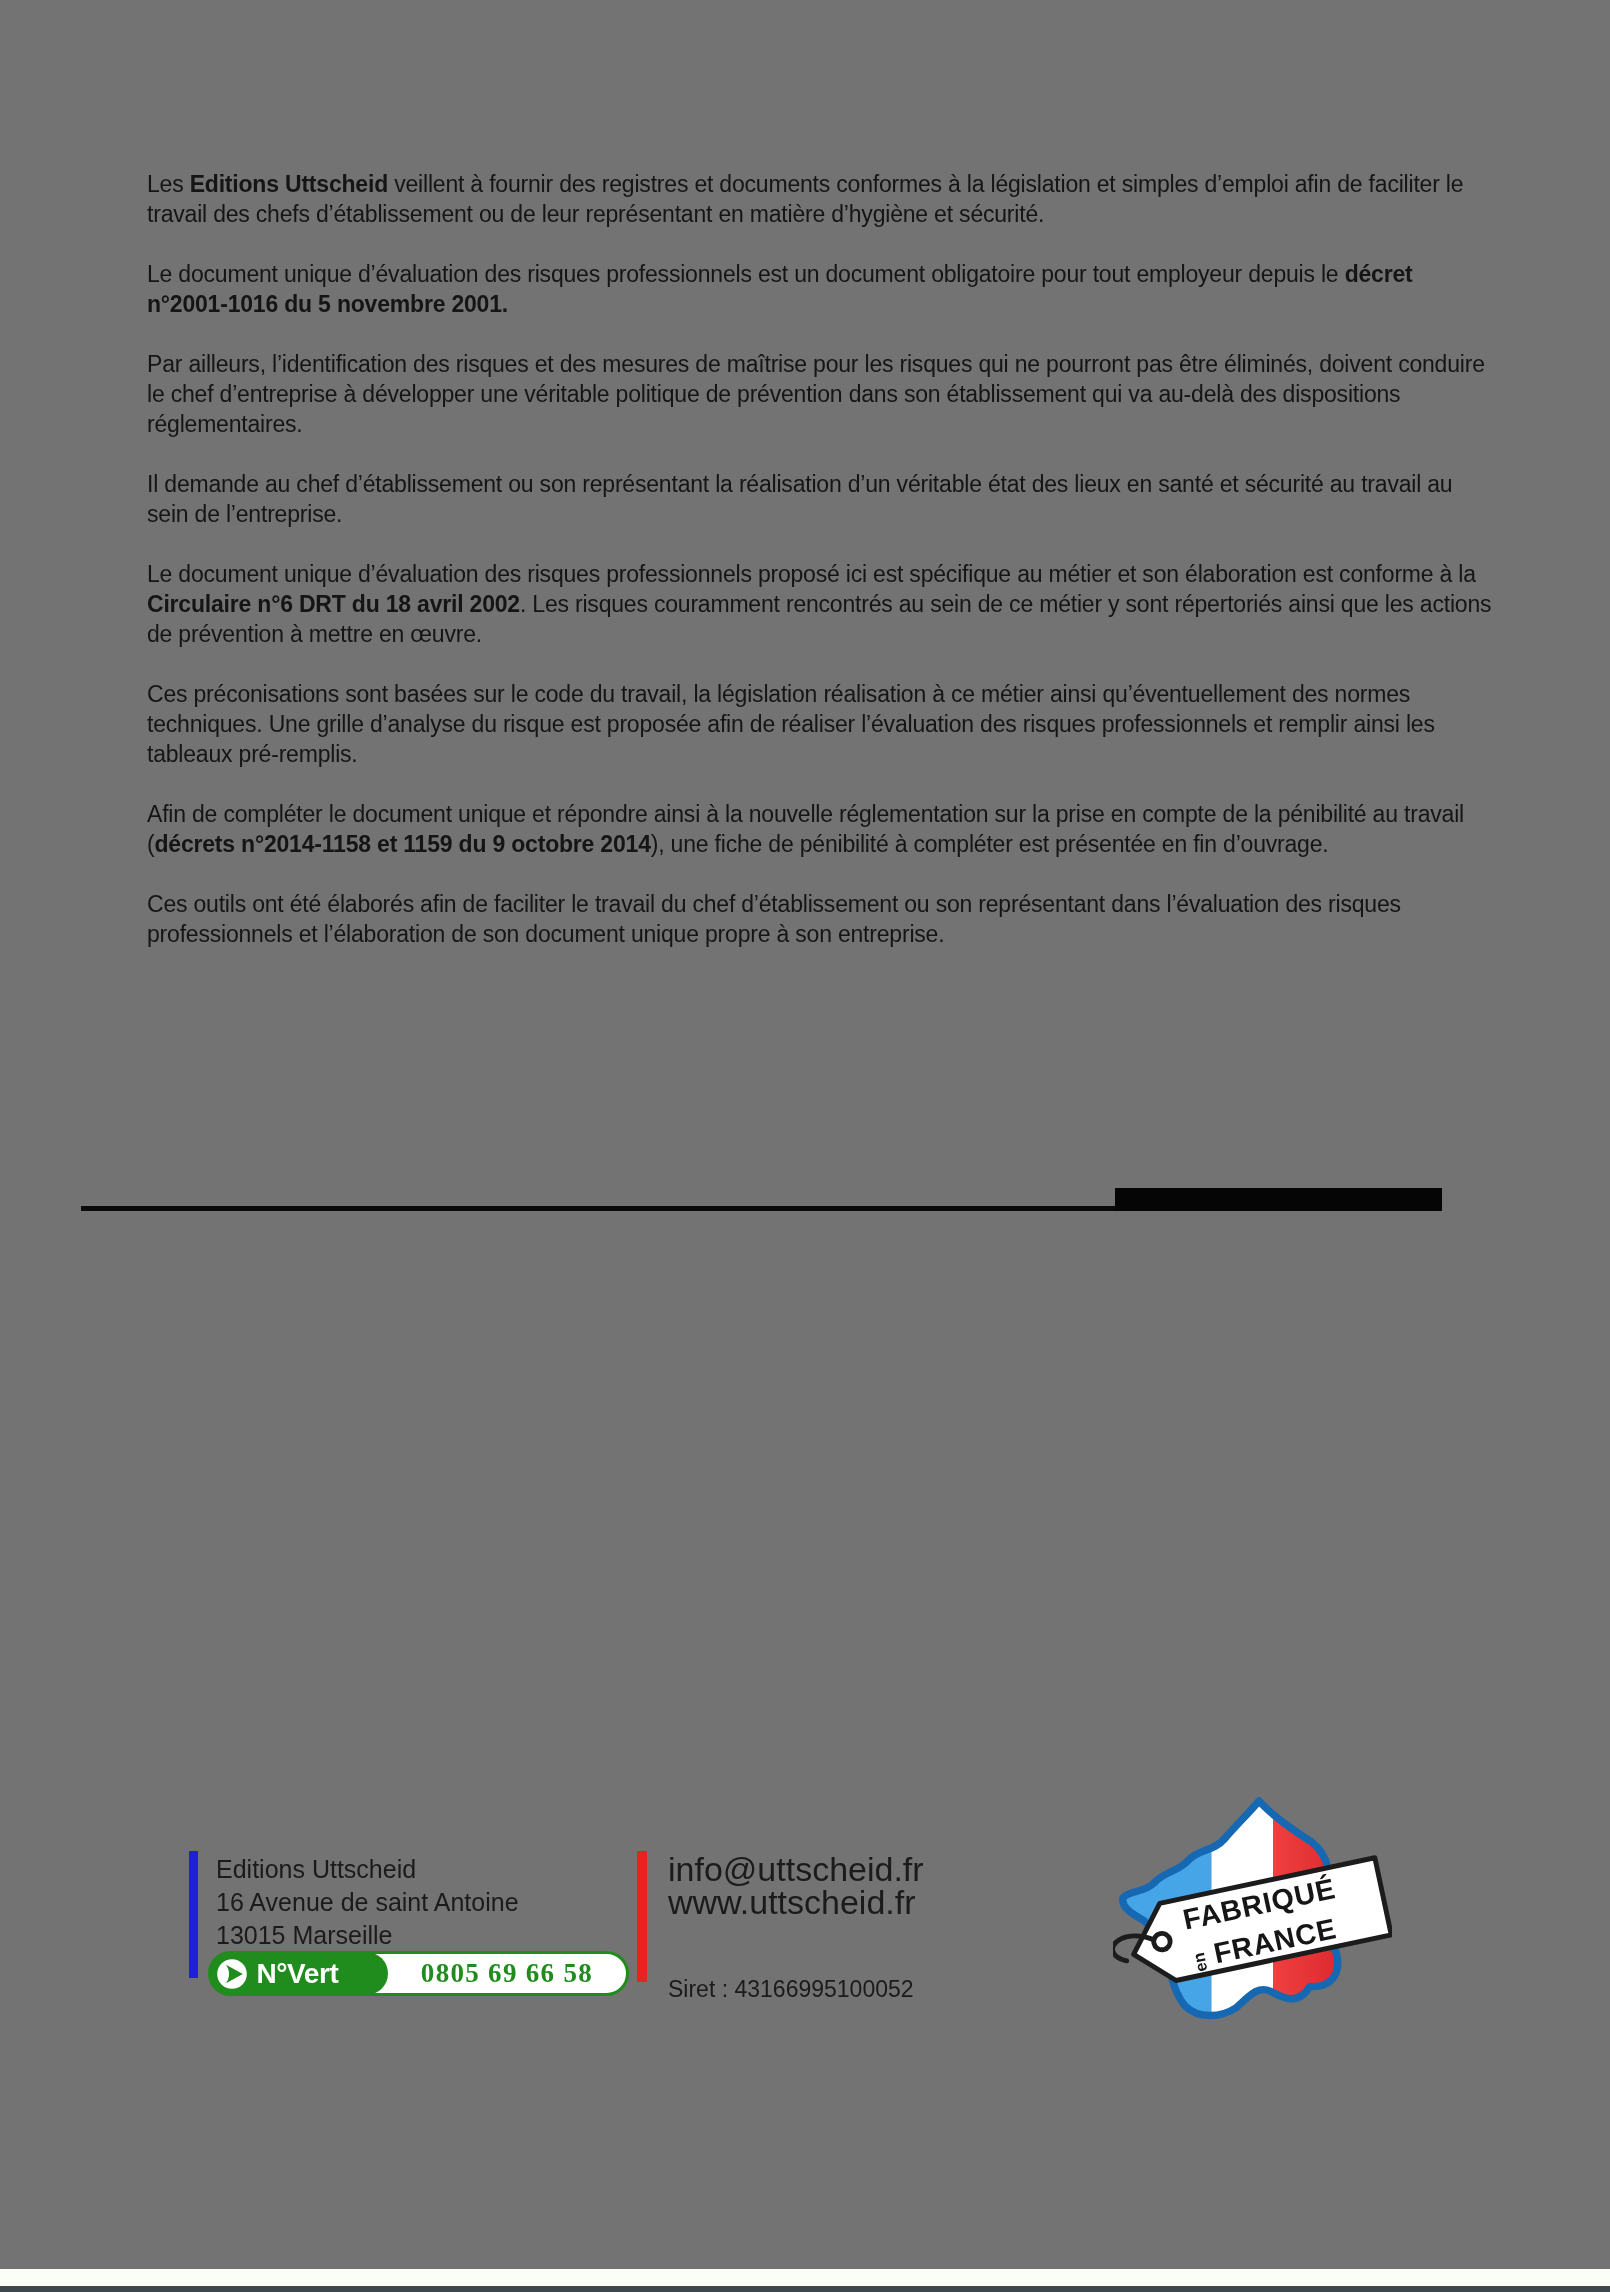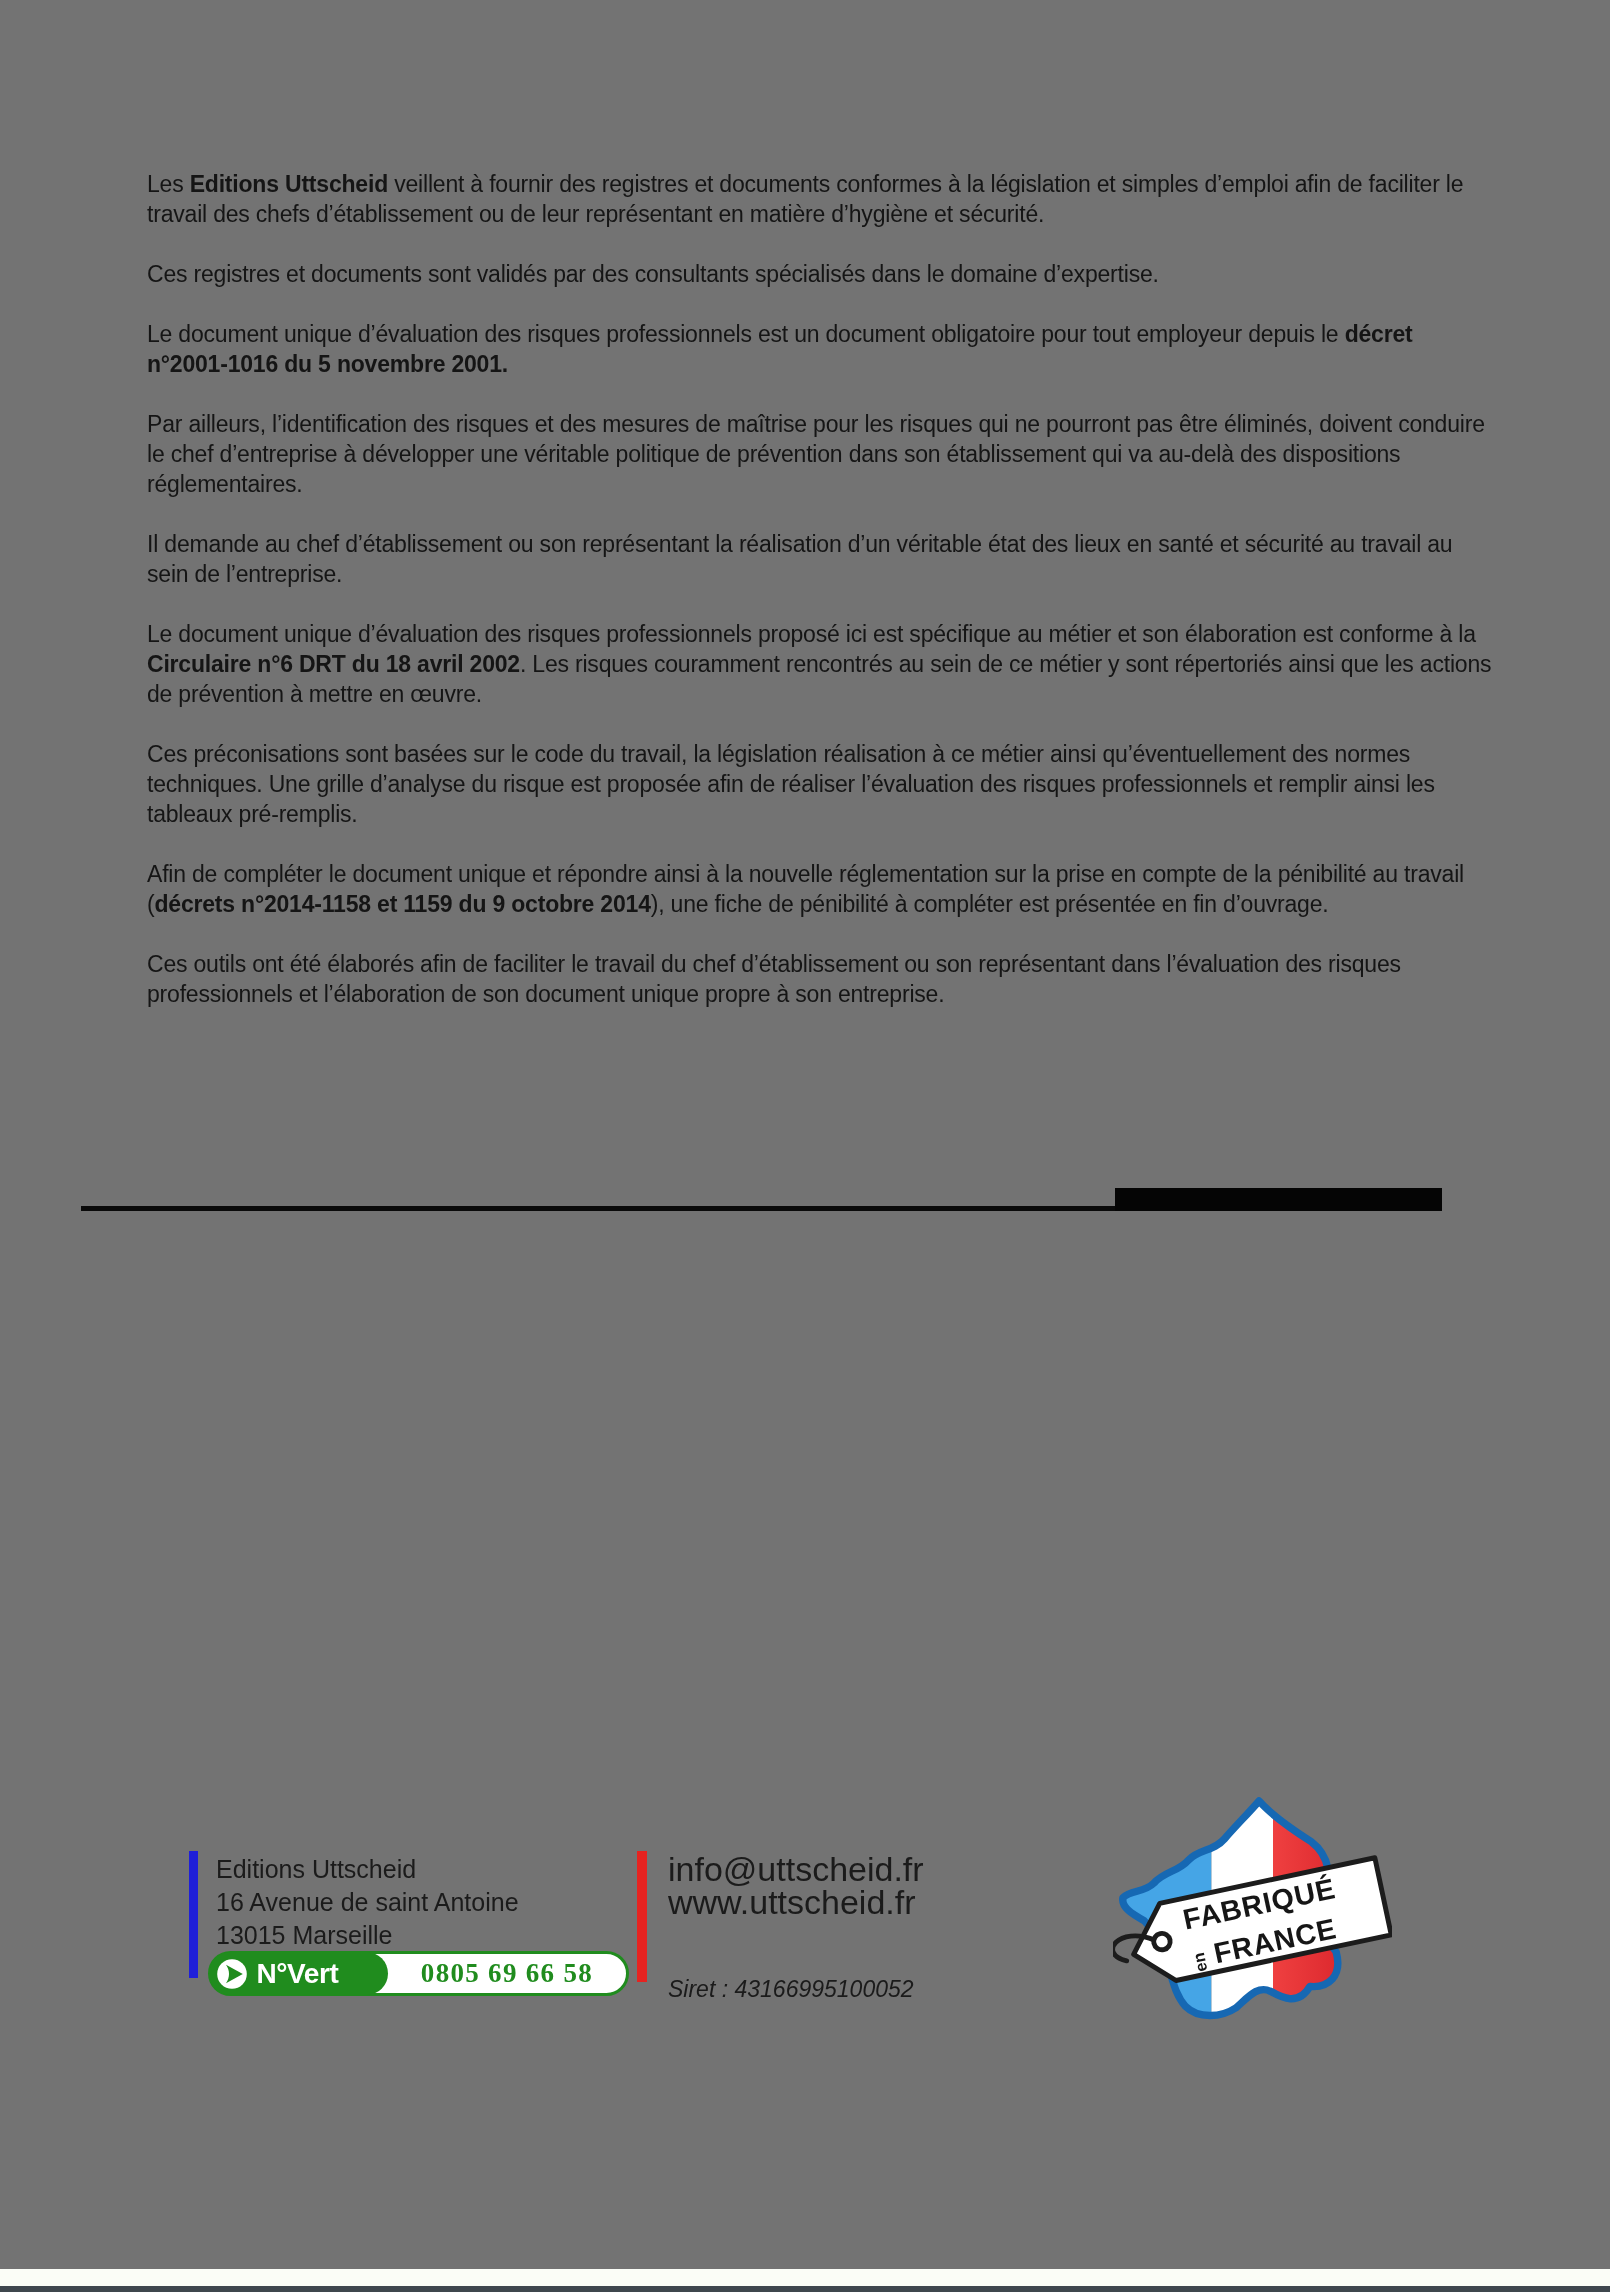--- a/index.html
+++ b/index.html
@@ -16,21 +16,21 @@
   .content b{font-weight:bold;}
   
   .rule-thin{position:absolute;left:81px;top:1206px;width:1034px;height:4.5px;background:#0a0a0a;}
   .rule-thick{position:absolute;left:1115px;top:1188px;width:327px;height:23px;background:#050505;}
   
   .vbar{position:absolute;}
   .vbar-blue{left:189px;top:1851px;width:9px;height:127px;background:#1f1fd9;}
   .vbar-red{left:637px;top:1851px;width:9.9px;height:131px;background:#e62320;}
   .company{position:absolute;left:216px;top:1853px;font-size:25px;line-height:33px;color:#1b1b1b;}
   .contact{position:absolute;left:668px;top:1853px;font-size:34px;line-height:33px;color:#1b1b1b;}
-  .siret{position:absolute;left:668px;top:1976px;font-size:23px;color:#1b1b1b;font-style:italic;}
+  .siret{position:absolute;left:668px;top:1976px;font-size:23px;color:#1b1b1b;}
   
   .nvert{
     position:absolute;left:208px;top:1951px;width:421px;height:45px;
     background:#ffffff;border:3.6px solid #208c1e;border-radius:25px;box-sizing:border-box;text-align:center;
   }
   .nvert-left{
     position:absolute;left:-1.8px;top:-1.8px;bottom:-1.8px;width:179px;
     background:#208c1e;border-radius:25px;
     display:flex;align-items:center;padding-left:7.2px;gap:8px;box-sizing:border-box;
   }
@@ -50,21 +50,20 @@
   .bottom-strip{position:absolute;left:0;top:2269px;width:1610px;height:17px;background:#fbfdf7;}
   .bottom-bar{position:absolute;left:0;top:2286px;width:1610px;height:6.3px;background:#3f474e;}
 </style>
 </head>
 <body>
 
 <div class="page">
 
   <main class="content">
       <p><span>Les </span><b>Editions Uttscheid</b><span> veillent à fournir des registres et documents conformes à la législation et simples d’emploi afin de faciliter le travail des chefs d’établissement ou de leur représentant en matière d’hygiène et sécurité.</span></p>
-      <p><span>Ces registres et documents sont validés par des consultants spécialisés dans le domaine d’expertise.</span></p>
       <p><span>Le document unique d’évaluation des risques professionnels est un document obligatoire pour tout employeur depuis le </span><b>décret n°2001-1016 du 5 novembre 2001.</b></p>
       <p><span>Par ailleurs, l’identification des risques et des mesures de maîtrise pour les risques qui ne pourront pas être éliminés, doivent conduire le chef d’entreprise à développer une véritable politique de prévention dans son établissement qui va au-delà des dispositions réglementaires.</span></p>
       <p><span>Il demande au chef d’établissement ou son représentant la réalisation d’un véritable état des lieux en santé et sécurité au travail au sein de l’entreprise.</span></p>
       <p><span>Le document unique d’évaluation des risques professionnels proposé ici est spécifique au métier et son élaboration est conforme à la </span><b>Circulaire n°6 DRT du 18 avril 2002</b><span>. Les risques couramment rencontrés au sein de ce métier y sont répertoriés ainsi que les actions de prévention à mettre en œuvre.</span></p>
       <p><span>Ces préconisations sont basées sur le code du travail, la législation réalisation à ce métier ainsi qu’éventuellement des normes techniques. Une grille d’analyse du risque est proposée afin de réaliser l’évaluation des risques professionnels et remplir ainsi les tableaux pré-remplis.</span></p>
       <p><span>Afin de compléter le document unique et répondre ainsi à la nouvelle réglementation sur la prise en compte de la pénibilité au travail (</span><b>décrets n°2014-1158 et 1159 du 9 octobre 2014</b><span>), une fiche de pénibilité à compléter est présentée en fin d’ouvrage.</span></p>
       <p><span>Ces outils ont été élaborés afin de faciliter le travail du chef d’établissement ou son représentant dans l’évaluation des risques professionnels et l’élaboration de son document unique propre à son entreprise.</span></p>
     </main>
 
   <div class="rule-thin"></div>

